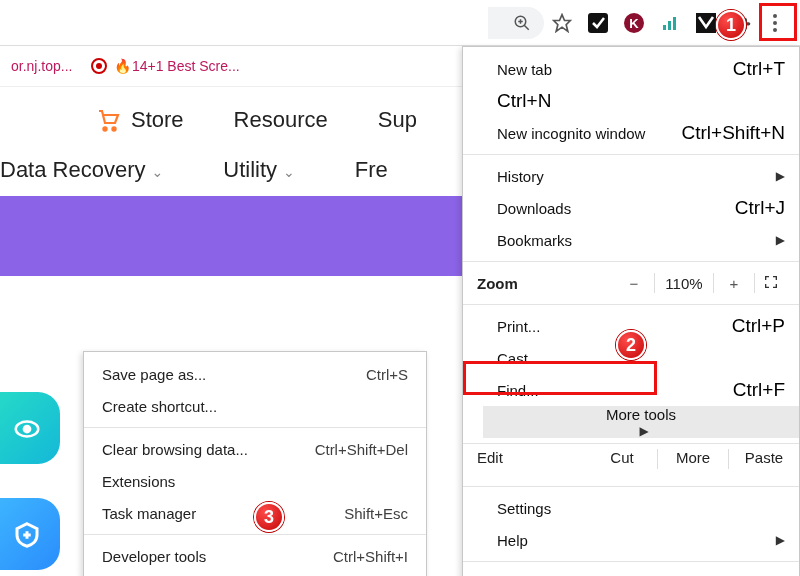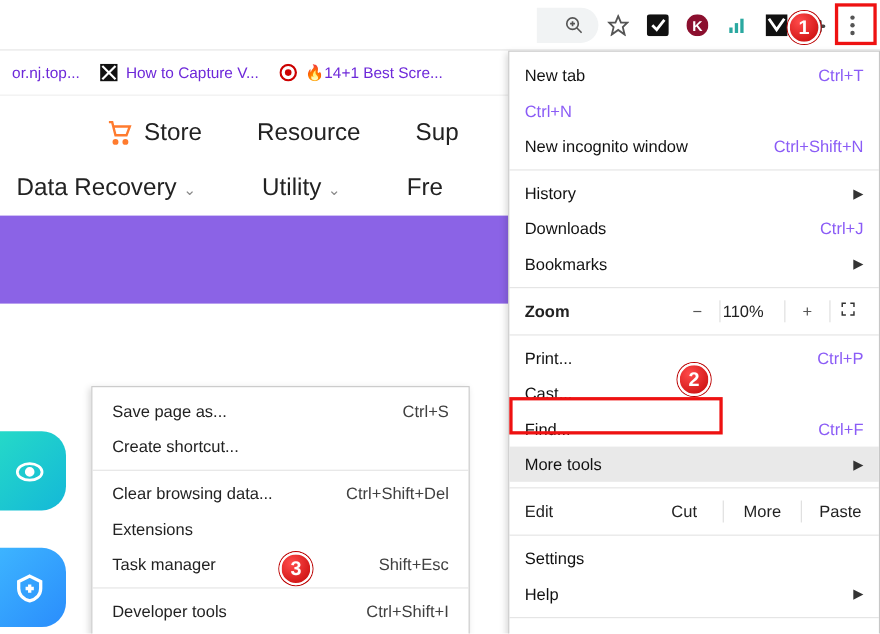--- a/index.html
+++ b/index.html
@@ -50,40 +50,39 @@
     display: flex; align-items: center;
     padding-left: 5px;
     border-bottom: 1px solid #eee;
     gap: 6px;
     white-space: nowrap;
     overflow: hidden;
   }
   .bookmarks .bm {
     display: flex; align-items: center; gap: 6px;
     padding: 4px 6px;
-    font-size: 14px; color: #6d28d9;
+    font-size: 14px; color: #be185d;
   }
   .bm .fav { width: 18px; height: 18px; display:flex;align-items:center;justify-content:center; }
 
   
   .site-nav1 {
     height: 66px;
     display: flex; align-items: center;
     gap: 50px;
     padding-left: 95px;
     font-size: 22px;
   }
   .site-nav1 .store { display:flex; align-items:center; gap:10px;justify-content:center; }
 
   
   .site-nav2 {
     height: 43px;
     display: flex; align-items: flex-start;
     gap: 60px;
-    padding-left: 15px;
     font-size: 22px;
     padding-top: 4px;
   }
   .chev { font-size: 14px; color: #888; margin-left: 6px; }
 
   
   .banner {
     height: 80px;
     background: #8b63e6;
   }
@@ -109,41 +108,42 @@
     box-shadow: -2px 2px 6px rgba(0,0,0,0.15);
     padding: 6px 0;
   }
   .menu-row {
     height: 32px;
     display: flex; align-items: center;
     padding: 0 14px;
     font-size: 15px;
     color: #111;
     position: relative;
+    margin-left: 20px;
   }
   .menu-row .label { flex: 1; }
-  .menu-row .shortcut { color: #8b5cf6; font-size: 15px; }
+  .menu-row .shortcut { color: #000000; font-size: 19px; }
   .menu-row .arrow { color: #333; font-size: 12px; margin-left: 6px; }
-  .menu-row.hover { background: #e9e9e9; }
+  .menu-row.hover { background: #e9e9e9; flex-direction: column; }
   .menu-sep { height: 1px; background: #e3e3e3; margin: 5px 0; }
 
   .zoom-row {
     height: 32px;
     display: flex; align-items: center;
     padding: 0 14px;
     font-size: 15px;
   }
   .zoom-row .zlabel { flex: 1; font-weight: bold; }
   .zoom-row .zbtn { width: 36px; text-align:center; color:#555; }
-  .zoom-row .zval { width: 54px; }
+  .zoom-row .zval { width: 54px; text-align:center; }
   .zoom-row .full { width: 28px; text-align:center; }
   .zoom-row .vsep { width:1px; height:20px; background:#ddd; margin:0 2px; }
 
   .edit-row {
-    height: 32px; display:flex; align-items:center;
+    height: 32px; display:flex; align-items:flex-start;
     padding: 0 0 0 14px; font-size:15px;
   }
   .edit-row .elabel { flex: 1; }
   .edit-row .ebtn { width: 70px; text-align:center; }
   .edit-row .vsep { width:1px; height:20px; background:#ddd; }
 
   
   .submenu {
     position: absolute;
     top: 351px; left: 83px;
@@ -247,29 +247,20 @@
         <circle cx="3" cy="10" r="2" fill="#555"></circle>
         <circle cx="3" cy="17" r="2" fill="#555"></circle>
       </svg>
   </div>
   <div class="kebab-highlight"></div>
 </div>
 
 <div class="bookmarks">
   <div class="bm">
     <span>or.nj.top...</span>
-  </div>
-  <div class="bm">
-    <span class="fav">
-        <svg width="16" height="16">
-          <rect width="16" height="16" fill="#111"></rect>
-          <path d="M2 2 L14 14 M14 2 L2 14" stroke="#fff" stroke-width="2"></path>
-        </svg>
-      </span>
-    <span>How to Capture V...</span>
   </div>
   <div class="bm">
     <span class="fav">
         <svg width="16" height="16">
           <circle cx="8" cy="8" r="7" fill="#fff" stroke="#c00" stroke-width="2"></circle>
           <circle cx="8" cy="8" r="3" fill="#c00"></circle>
         </svg>
       </span>
     <span>🔥14+1 Best Scre...</span>
   </div>

